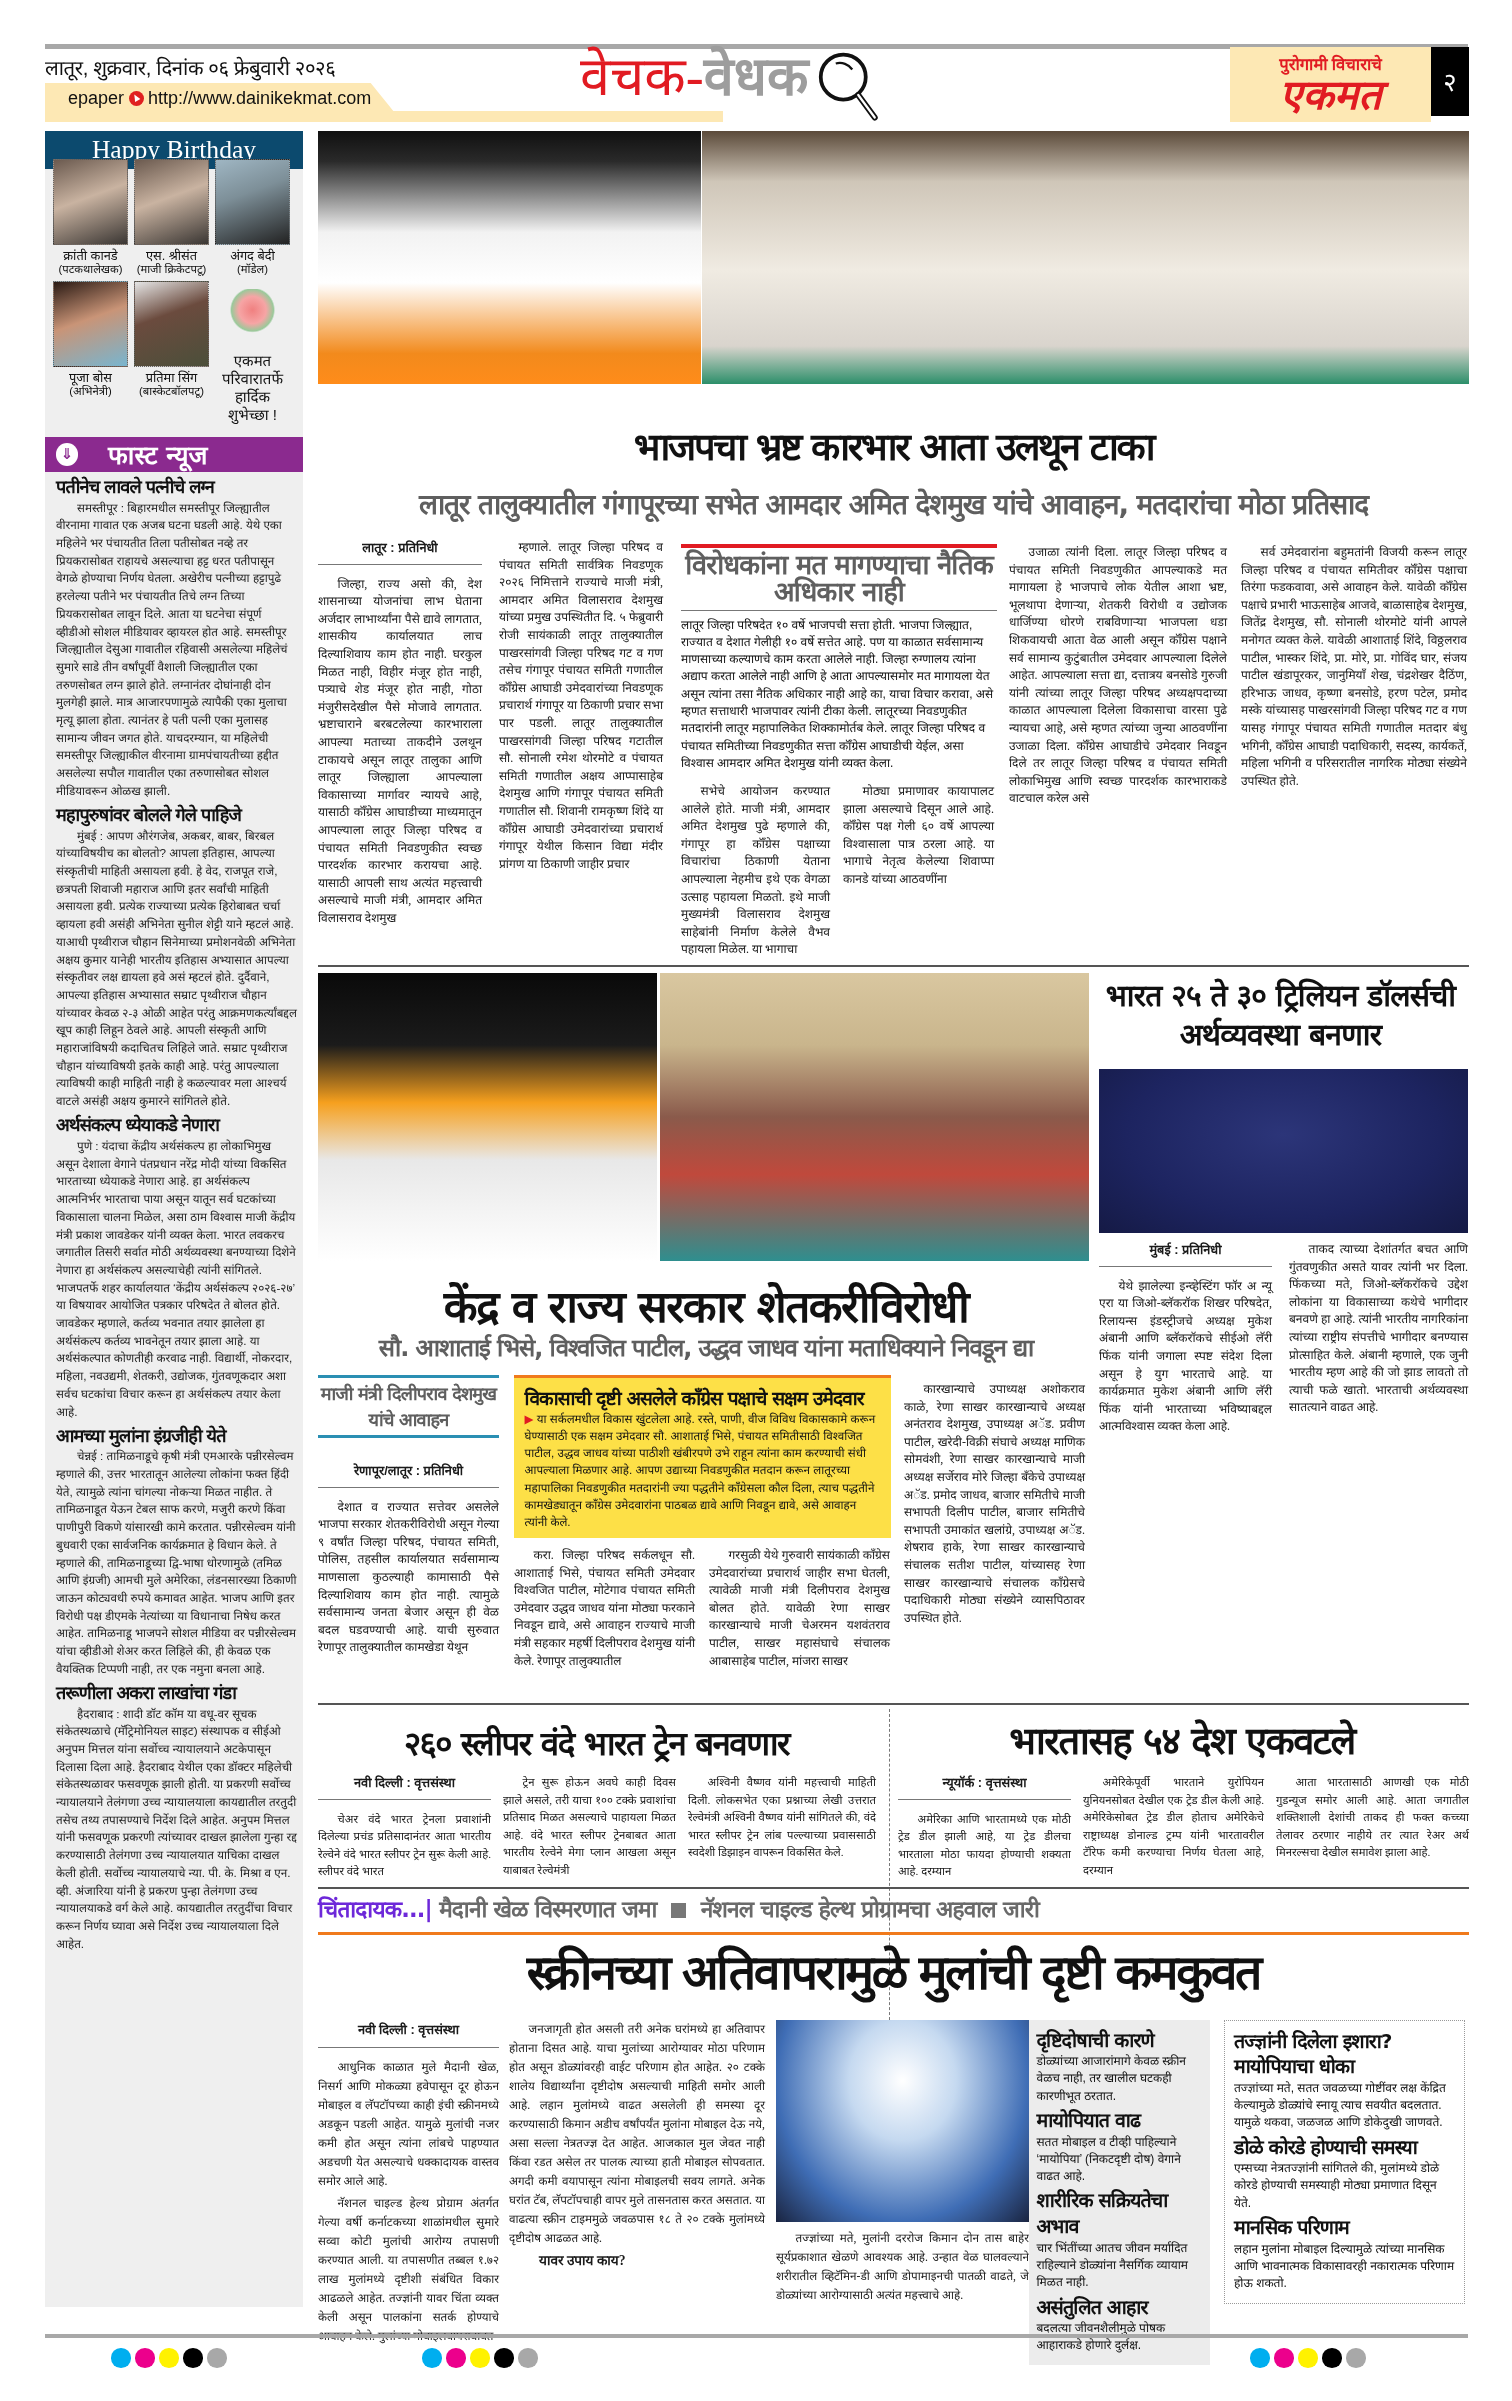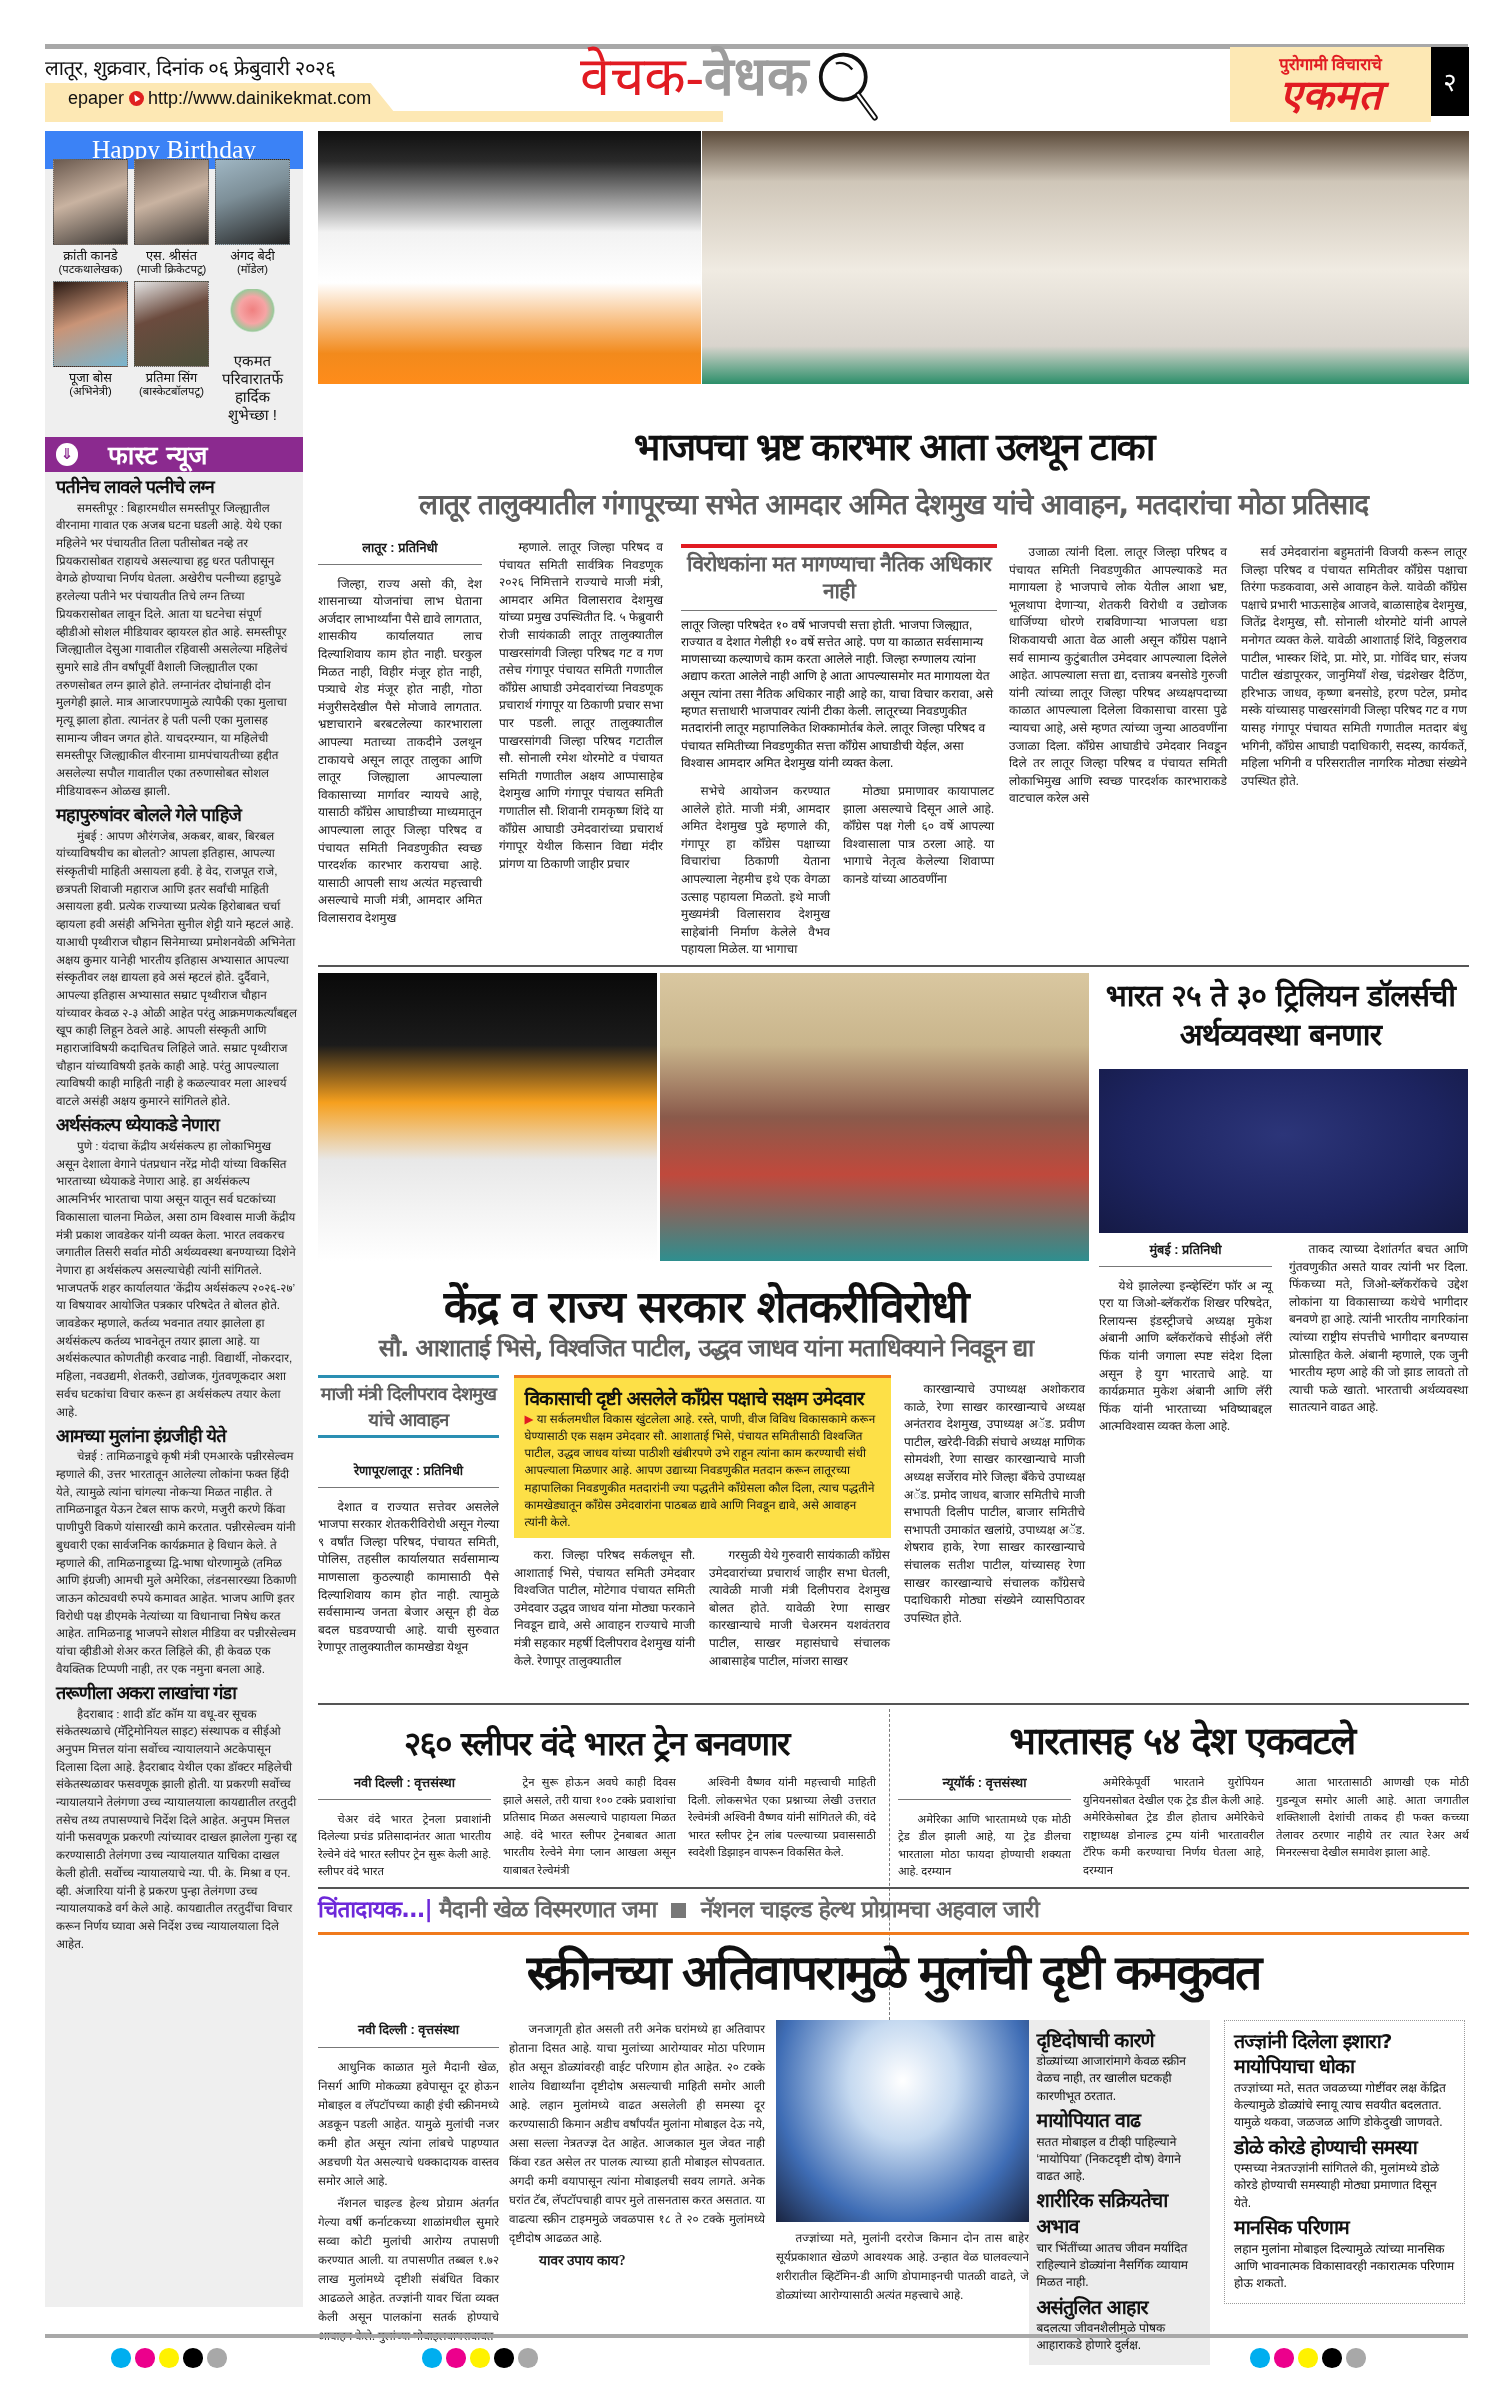--- a/index.html
+++ b/index.html
@@ -22,21 +22,21 @@
   .section-title .a { color: #e11b22; }
   .section-title .b { color: #9d9d9d; font-weight: bold; }
   .magnifier { left: 813px; top: 47px; width: 68px; height: 75px; }
   .brand-box { left: 1230px; top: 47px; width: 201px; height: 75px; background: #fde8b4; text-align: center; }
   .brand-tag { color: #e11b22; font-size: 16.6px; font-weight: bold; margin-top: 4.5px; font-family: "Liberation Serif", serif; }
   .brand-name { color: #e11b22; font-size: 41px; font-weight: bold; font-style: italic; line-height: 1; font-family: "Liberation Serif", serif; }
   .page-no { left: 1431px; top: 47px; width: 38px; height: 69px; background: #000; color: #fff; font-size: 25.6px; display: flex; align-items: center; justify-content: center; }
 
   
   .sidebar { left: 45px; top: 131px; width: 258px; height: 2176px; background: #efefef; }
-  .hb-title { left: 45px; top: 131px; width: 258px; height: 38px; background: #3b82f6; color: #fff; font-family: "Liberation Serif", serif; font-size: 25.6px; text-align: center; line-height: 38px; }
+  .hb-title { left: 45px; top: 131px; width: 258px; height: 38px; background: #0c4a6e; color: #fff; font-family: "Liberation Serif", serif; font-size: 25.6px; text-align: center; line-height: 38px; }
   .bday-grid { left: 53px; top: 159px; width: 245px; display: grid; grid-template-columns: repeat(3, 75px); column-gap: 6px; row-gap: 4.5px; }
   .bday-card { text-align: center; }
   .bday-photo { width: 75px; height: 86px; border: 1.5px dotted #666; background: linear-gradient(160deg,#6b5a4f 0%,#c9b3a1 45%,#3a3633 100%); }
   .bday-name { font-size: 12.8px; line-height: 15px; margin-top: 3px; font-family: "Liberation Sans", sans-serif; }
   .bday-role { font-size: 11.3px; line-height: 13.6px; font-family: "Liberation Sans", sans-serif; }
   .bouquet { width: 45px; height: 60px; margin: 7.5px auto 3px; background: radial-gradient(circle at 50% 35%, #f08080 0, #f6a5a5 13.6px, #9ac99a 21px, transparent 22.6px); }
   .greeting { font-size: 15px; line-height: 18px; font-family: "Liberation Sans", sans-serif; }
 
   .fn-head { left: 45px; top: 437px; width: 258px; height: 35px; background: #8b2a8f; color: #fff; display: flex; align-items: center; gap: 30px; padding-left: 10.5px; }
   .fn-icon { width: 22.6px; height: 22.6px; border-radius: 50%; background: #fff; color: #8b2a8f; font-size: 15px; text-align: center; line-height: 22.6px; font-weight: bold; }
@@ -56,21 +56,21 @@
 
   
   .h-main { left: 318px; top: 413px; width: 1151px; font-size: 38px; font-weight: bold; line-height: 68px; text-align: center; font-family: "DejaVu Sans", sans-serif; letter-spacing: -2.3px; }
   .h-sub { left: 318px; top: 488px; width: 1151px; font-size: 28px; font-weight: bold; color: #5f5f5f; text-align: center; line-height: 33px; letter-spacing: -1.1px; font-family: "DejaVu Sans", sans-serif; }
 
   .byline { font-size: 12.8px; font-weight: bold; text-align: center; padding-bottom: 7.5px; border-bottom: 1.5px solid #777; margin-bottom: 10.5px; font-family: "Liberation Sans", sans-serif; }
   .col { font-size: 12px; line-height: 17.6px; text-align: justify; font-family: "Liberation Serif", serif; color: #1a1a1a; }
   .col p { text-indent: 19.6px; margin-bottom: 3px; }
 
   .box-red-bar { border-top: 4.5px solid #e11b22; }
-  .box-title { font-size: 21px; color: #5f5f5f; text-align: center; font-weight: bold; line-height: 27px; border-bottom: 1.5px solid #777; padding: 3px 0 4.5px; letter-spacing: -0.8px; }
+  .box-title { font-size: 27px; color: #5f5f5f; text-align: center; font-weight: bold; line-height: 27px; border-bottom: 1.5px solid #777; padding: 3px 0 4.5px; letter-spacing: -0.8px; }
   .box-text { font-size: 12px; line-height: 17.3px; padding-top: 6px; font-family: "Liberation Sans", sans-serif; }
 
   .rule { height: 1.5px; background: #555; }
 
   .h-kendra { left: 318px; top: 1280px; width: 776px; font-size: 44px; font-weight: bold; text-align: center; line-height: 53px; letter-spacing: -1.5px; }
   .h-kendra-sub { left: 318px; top: 1333px; width: 776px; font-size: 24px; color: #5f5f5f; font-weight: bold; text-align: center; line-height: 30px; letter-spacing: -1.1px; }
 
   .h-bharat { left: 1093px; top: 976px; width: 375px; font-size: 30px; font-weight: bold; text-align: center; line-height: 39px; letter-spacing: -0.8px; }
 
   .teal-box { left: 318px; top: 1375px; width: 181px; }

